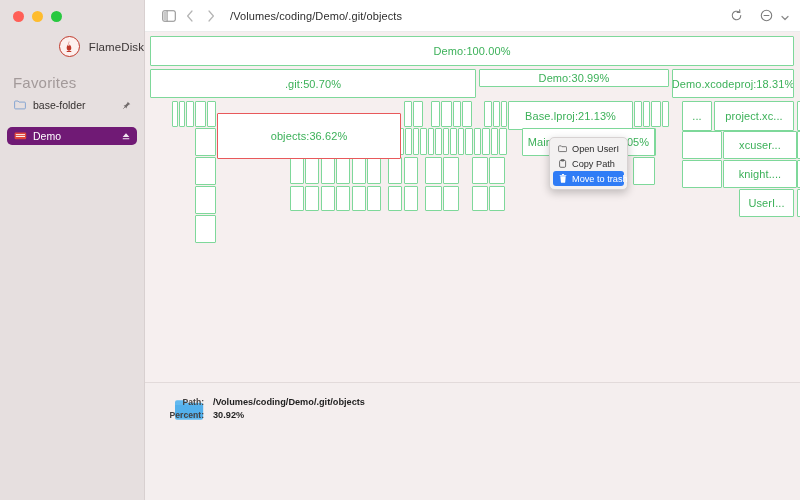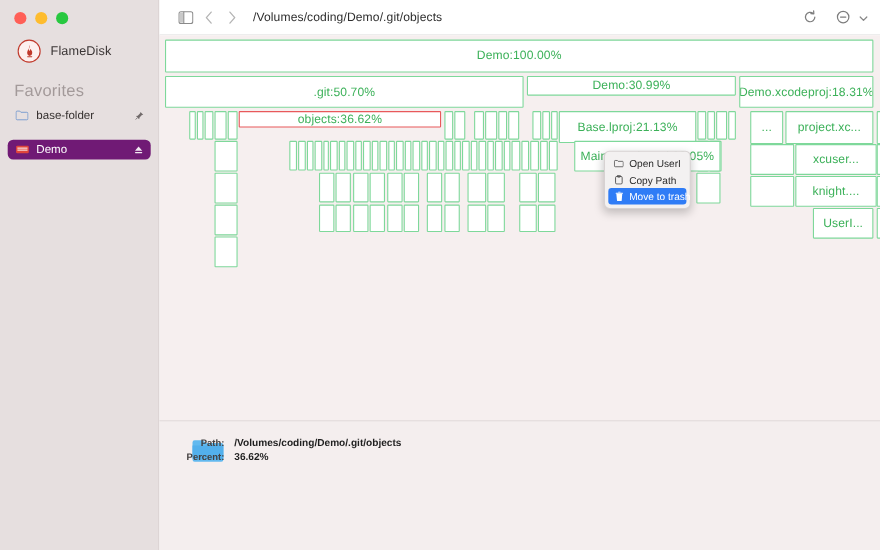--- a/index.html
+++ b/index.html
@@ -30,20 +30,21 @@
     padding: 11px 0 0 13px;
   }
   .light { width: 11px; height: 11px; border-radius: 50%; }
   .light.red    { background: #ff5f57; }
   .light.yellow { background: #febc2e; }
   .light.green  { background: #28c840; }
 
   .brand {
     display: flex; align-items: center; gap: 9px;
     padding: 14px 0 0 16px;
+    justify-content: flex-end;
   }
   .brand-badge {
     width: 21px; height: 21px; border-radius: 50%;
     border: 1.6px solid #c0392b;
     background: #fdf0ee;
     display: flex; align-items: center; justify-content: center;
     flex: 0 0 21px;
   }
   .brand-name {
     font-size: 11.5px; color: #3b3636; letter-spacing: .1px;
@@ -383,21 +384,21 @@
           </div>
           <div class="node" style="left: 5px; top: 37px; width: 326px; height: 29px;">
             <span class="node-label">.git:50.70%</span>
           </div>
           <div class="node" style="left: 334px; top: 37px; width: 190px; height: 18px;">
             <span class="node-label">Demo:30.99%</span>
           </div>
           <div class="node" style="left: 527px; top: 37px; width: 122px; height: 29px;">
             <span class="node-label">Demo.xcodeproj:18.31%</span>
           </div>
-          <div class="node selected" style="left: 72px; top: 69px; width: 184px; height: 15px;">
+          <div class="node selected" style="left: 72px; top: 81px; width: 184px; height: 46px;">
             <span class="node-label">objects:36.62%</span>
           </div>
           <div class="node" style="left: 363px; top: 69px; width: 125px; height: 29px;">
             <span class="node-label">Base.lproj:21.13%</span>
           </div>
           <div class="node" style="left: 377px; top: 96px; width: 133px; height: 28px;">
             <span class="node-label">Main.storyboard:20.05%</span>
           </div>
           <div class="node" style="left: 537px; top: 69px; width: 30px; height: 30px;">
             <span class="node-label">...</span>
@@ -457,20 +458,20 @@
         </span>
       </div>
       <div class="detail-body">
         <div class="detail-rows">
           <div class="drow">
             <span class="dlabel">Path:</span>
             <span class="dvalue">/Volumes/coding/Demo/.git/objects</span>
           </div>
           <div class="drow">
             <span class="dlabel">Percent:</span>
-            <span class="dvalue">36.62%</span>
+            <span class="dvalue">30.92%</span>
           </div>
         </div>
       </div>
     </div>
 
   </section>
 </div>
 
 </body></html>

